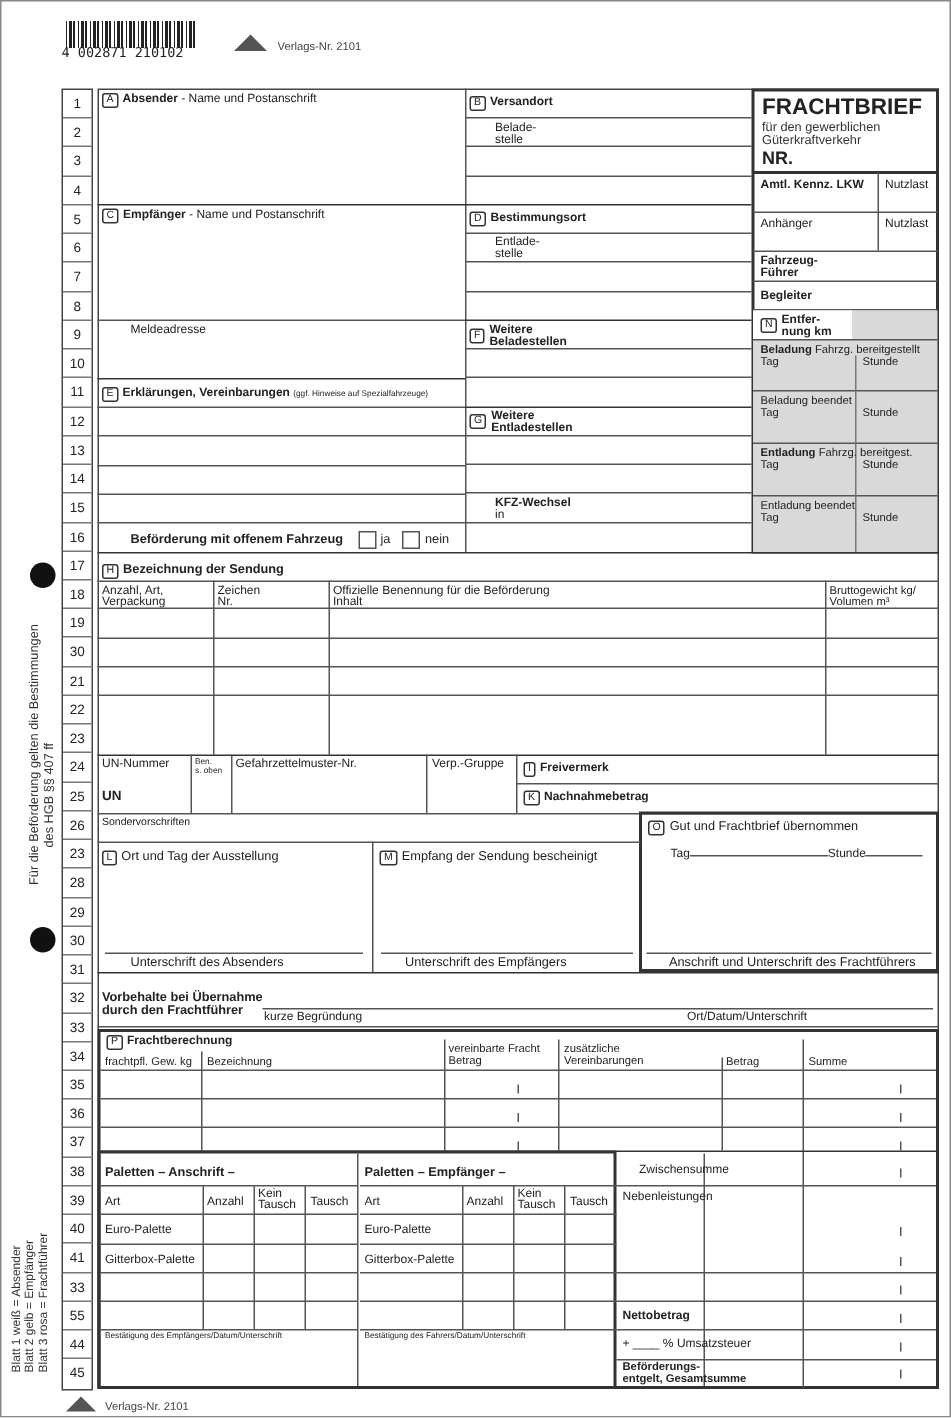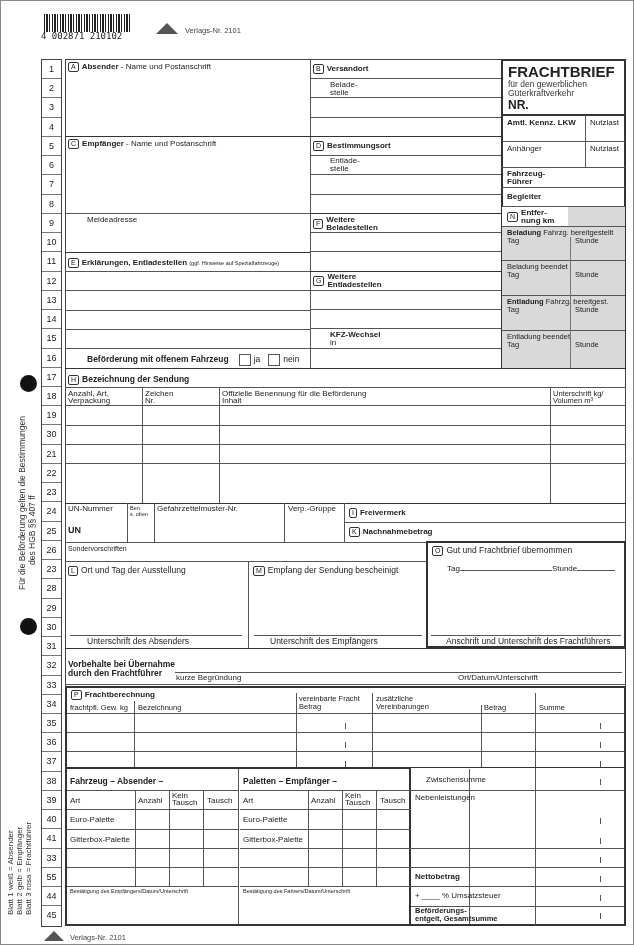--- a/index.html
+++ b/index.html
@@ -103,21 +103,21 @@
 <div class="hl" style="left:65px;top:329px;width:245px"></div>
 <div class="hl" style="left:65px;top:348px;width:245px"></div>
 <div class="hl" style="left:65px;top:368px;width:561px;background:#333"></div>
 
 <div class="t b" style="left:68px;top:62px"><span class="box">A</span><span>Absender</span><span style="font-weight:normal"> - Name und Postanschrift</span></div>
 <div class="abs" style="left:66px;top:73px;width:243px;height:62px"></div>
 <div class="t b" style="left:68px;top:139px"><span class="box">C</span><span>Empfänger</span><span style="font-weight:normal"> - Name und Postanschrift</span></div>
 <div class="abs" style="left:66px;top:150px;width:243px;height:62px"></div>
 <div class="t" style="left:87px;top:216px">Meldeadresse</div>
 <div class="abs" style="left:66px;top:226px;width:243px;height:25px"></div>
-<div class="t b" style="left:68px;top:258px"><span class="box">E</span><span>Erklärungen, Entladestellen</span> <span style="font-weight:normal;font-size:5.5px">(ggf. Hinweise auf Spezialfahrzeuge)</span></div>
+<div class="t b" style="left:68px;top:258px"><span class="box">E</span><span>Erklärungen, Vereinbarungen</span> <span style="font-weight:normal;font-size:5.5px">(ggf. Hinweise auf Spezialfahrzeuge)</span></div>
 <div class="abs" style="left:66px;top:272px;width:243px;height:76px"></div>
 <div class="t b" style="left:87px;top:354px;font-size:8.5px"><span>Beförderung mit offenem Fahrzeug</span><span class="chk" style="margin-left:10px"></span><span style="font-weight:normal">ja</span><span class="chk" style="margin-left:8px"></span><span style="font-weight:normal">nein</span></div>
 
 <div id="midlines">
     <div class="hl" style="left: 310px; top: 78.24px; width: 191px;"></div>
     <div class="hl" style="left: 310px; top: 97.48px; width: 191px;"></div>
     <div class="hl" style="left: 310px; top: 116.72px; width: 191px;"></div>
     <div class="hl" style="left: 310px; top: 155.2px; width: 191px;"></div>
     <div class="hl" style="left: 310px; top: 174.44px; width: 191px;"></div>
     <div class="hl" style="left: 310px; top: 193.68px; width: 191px;"></div>
@@ -215,21 +215,21 @@
   </div>
 <div class="t" style="left:145px;top:390px;line-height:7px">
     <div>Zeichen</div>
     <div>Nr.</div>
   </div>
 <div class="t" style="left:222px;top:390px;line-height:7px">
     <div>Offizielle Benennung für die Beförderung</div>
     <div>Inhalt</div>
   </div>
 <div class="t" style="left:553px;top:390px;line-height:7px;font-size:7.5px">
-    <div>Unterschrift kg/</div>
+    <div>Bruttogewicht kg/</div>
     <div>Volumen m³</div>
   </div>
 <div class="vl" style="left:142px;top:387px;height:116px"></div>
 <div class="vl" style="left:219px;top:387px;height:116px"></div>
 <div class="vl" style="left:550px;top:387px;height:116px"></div>
 <div id="hlines">
     <div class="hl" style="left: 65px; top: 387px; width: 561px;"></div>
     <div class="hl" style="left: 65px; top: 405.32px; width: 561px;"></div>
     <div class="hl" style="left: 65px; top: 424.56px; width: 561px;"></div>
     <div class="hl" style="left: 65px; top: 443.8px; width: 561px;"></div>
@@ -315,21 +315,21 @@
 <div id="pallets">
     <div class="hl" style="left: 67px; top: 790.12px; width: 171px;"></div>
     <div class="hl" style="left: 67px; top: 809.36px; width: 171px;"></div>
     <div class="hl" style="left: 67px; top: 828.6px; width: 171px;"></div>
     <div class="hl" style="left: 67px; top: 847.84px; width: 171px;"></div>
     <div class="hl" style="left: 67px; top: 867.08px; width: 171px;"></div>
     <div class="hl" style="left: 67px; top: 886.32px; width: 171px;"></div>
     <div class="vl" style="left: 135px; top: 790.12px; height: 96.2px;"></div>
     <div class="vl" style="left: 169px; top: 790.12px; height: 96.2px;"></div>
     <div class="vl" style="left: 203px; top: 790.12px; height: 96.2px;"></div>
-    <div class="t" style="left: 70px; top: 776.88px; font-weight: bold; font-size: 8.5px;">Fahrzeug – Absender –</div>
+    <div class="t" style="left: 70px; top: 776.88px; font-weight: bold; font-size: 8.5px;">Paletten – Anschrift –</div>
     <div class="t" style="left: 70px; top: 797.12px;">Art</div>
     <div class="t" style="left: 138px; top: 797.12px;">Anzahl</div>
     <div class="t" style="left: 172px; top: 792.12px;">Kein</div>
     <div class="t" style="left: 172px; top: 799.12px;">Tausch</div>
     <div class="t" style="left: 207px; top: 797.12px;">Tausch</div>
     <div class="t" style="left: 70px; top: 816.36px;">Euro-Palette</div>
     <div class="t" style="left: 70px; top: 835.6px;">Gitterbox-Palette</div>
     <div class="t" style="left: 70px; top: 889.32px; font-size: 5.5px;">Bestätigung des Empfängers/Datum/Unterschrift</div>
     <div class="hl" style="left: 240px; top: 790.12px; width: 171px;"></div>
     <div class="hl" style="left: 240px; top: 809.36px; width: 171px;"></div>

